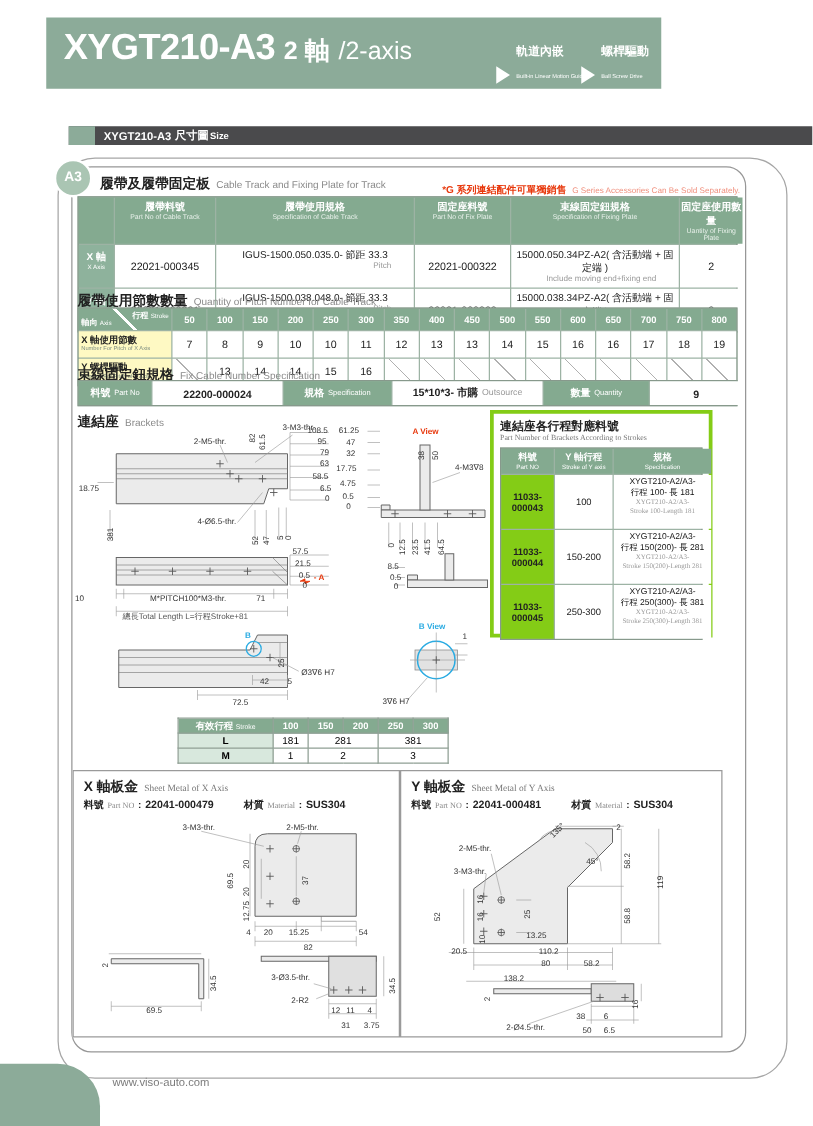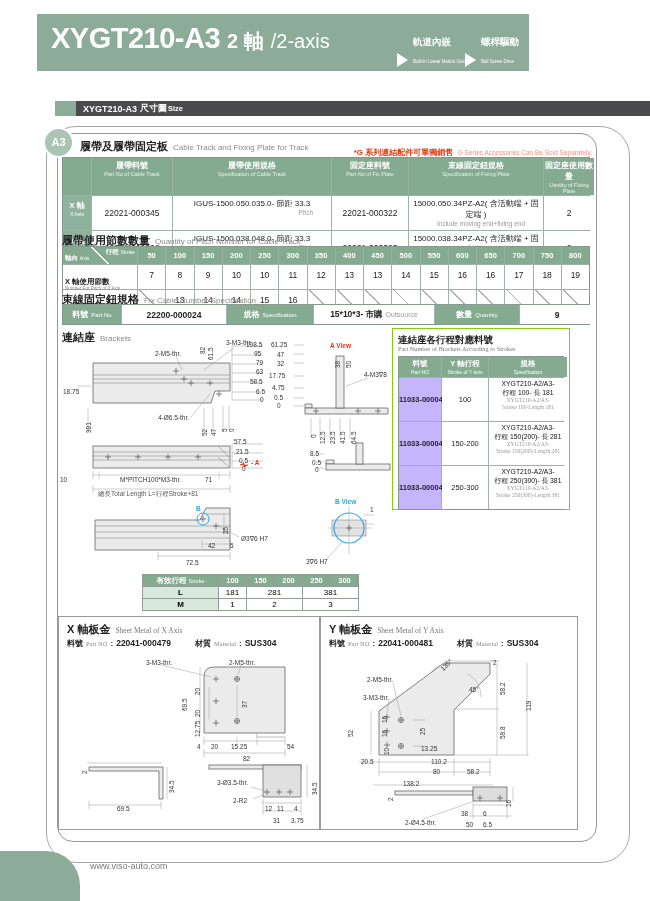--- a/index.html
+++ b/index.html
@@ -47,21 +47,21 @@
   .tbl1 .c2 .s{font-size:6.5px;color:#999;display:block;text-align:right;padding-right:14px;line-height:8px}
   
   .pt{left:62px;top:246px;width:528px;display:grid;grid-template-columns:74px 1fr;gap:1px;background:#9db3a4;border:1px solid #87998c}
   .pt-corner{background:#84aa90;position:relative;height:17px;background-image:linear-gradient(45deg,rgba(0,0,0,0) 48.5%,#fff 48.5%,#fff 51.5%,rgba(0,0,0,0) 51.5%)}
   .pt-corner .tr{position:absolute;top:1px;right:2px;color:#fff;font-size:6.5px;font-weight:bold}
   .pt-corner .tr i{font-style:normal;font-size:5px;font-weight:normal}
   .pt-corner .bl{position:absolute;bottom:1px;left:2px;color:#fff;font-size:6.5px;font-weight:bold}
   .pt-corner .bl i{font-style:normal;font-size:5px;font-weight:normal}
   .pt-row16{display:grid;grid-template-columns:repeat(16,1fr);gap:1px}
   .pt-h{background:#84aa90;color:#fff;font-size:7.5px;font-weight:bold;text-align:center;line-height:17px}
-  .pt-lab{background:#ffffff;padding:12px 2px;height:21px}
+  .pt-lab{background:#fef9c3;padding:2px 2px;height:21px}
   .pt-lab .l1{font-size:7.5px;font-weight:bold;color:#222;display:block;line-height:9px;white-space:nowrap}
   .pt-lab .l2{font-size:4.6px;color:#7f8f83;display:block;line-height:6px;white-space:nowrap}
   .pt-v{background:#fff;font-size:8.5px;color:#222;text-align:center;line-height:21px}
   .pt-v.slash{background-image:linear-gradient(45deg,rgba(0,0,0,0) 48.8%,#b0b0b0 48.8%,#b0b0b0 51.2%,rgba(0,0,0,0) 51.2%)}
   
   .tbl3{left:62px;top:304px;width:528px;height:21px;display:grid;grid-template-columns:58px 104px 86px 120px 84px 74px;gap:1px;background:#9db3a4;border:1px solid #87998c}
   .tbl3 .g{background:#84aa90;color:#fff;display:flex;align-items:center;justify-content:center;gap:3px}
   .tbl3 .g .l1{font-size:8px;font-weight:bold}
   .tbl3 .g .l2{font-size:6px}
   .tbl3 .v{background:#fff;display:flex;align-items:center;justify-content:center;gap:3px}
@@ -71,28 +71,28 @@
   .draw{position:absolute;overflow:visible}
   .dlabel{position:absolute;font-size:6.5px;color:#333;white-space:nowrap;transform-origin:0 0;line-height:7px}
   .dlabel.red{color:#e8380c;font-weight:bold}
   .dlabel.blue{color:#2aabe2;font-weight:bold}
   .dlabel.dim{color:#555}
   svg .metal{fill:#ebebeb;stroke:#666;stroke-width:.8}
   svg .ln{stroke:#777;stroke-width:.5;fill:none}
   svg .dl{stroke:#9a9a9a;stroke-width:.5;fill:none}
   svg .cr{stroke:#555;stroke-width:.7;fill:none}
   
-  .bpanel{left:392px;top:328px;width:178px;height:182px;border:1px solid #84cc16;padding:5px 5px}
+  .bpanel{left:392px;top:328px;width:178px;height:182px;border:3px solid #84cc16;padding:5px 5px}
   .bp-title1{font-size:9.5px;font-weight:bold;color:#222;line-height:11px}
   .bp-title2{font-size:6.3px;color:#777;font-family:"Liberation Serif",serif;line-height:8px}
   .bpt{margin-top:3px;display:grid;grid-template-columns:42px 46px 78px;gap:1px;background:#9db3a4;border:1px solid #87998c}
   .bpt .h{background:#84aa90;color:#fff;text-align:center;padding:2px 0;min-height:18px}
   .bpt .h .l1{font-size:7.5px;font-weight:bold;display:block}
   .bpt .h .l2{font-size:5px;display:block}
-  .bpt .pn{background:#c4b5fd;font-size:7.5px;font-weight:bold;color:#222;display:flex;align-items:center;justify-content:space-between;line-height:9px}
+  .bpt .pn{background:#84cc16;font-size:7.5px;font-weight:bold;color:#222;display:flex;flex-direction:column;align-items:center;justify-content:center;line-height:9px}
   .bpt .st{background:#fff;font-size:7.5px;color:#222;display:flex;align-items:center;justify-content:center}
   .bpt .sp{background:#fff;text-align:center;padding:2px 1px;min-height:43px}
   .bpt .sp .a{font-size:6.8px;color:#111;display:block;line-height:8.5px}
   .bpt .sp .b{font-size:5.6px;color:#9a9a9a;font-family:"Liberation Serif",serif;display:block;line-height:7px}
   
   .mst{left:142px;top:574px;border-collapse:collapse}
   .mst td{border:1px solid #8f9f94;text-align:center;height:12px}
   .mst .hh{background:#84aa90;color:#fff;font-size:7.5px;font-weight:bold;width:76px}
   .mst .hh i{font-style:normal;font-size:5.5px;font-weight:normal}
   .mst .hv{background:#84aa90;color:#fff;font-size:7.5px;font-weight:bold;width:28px}

